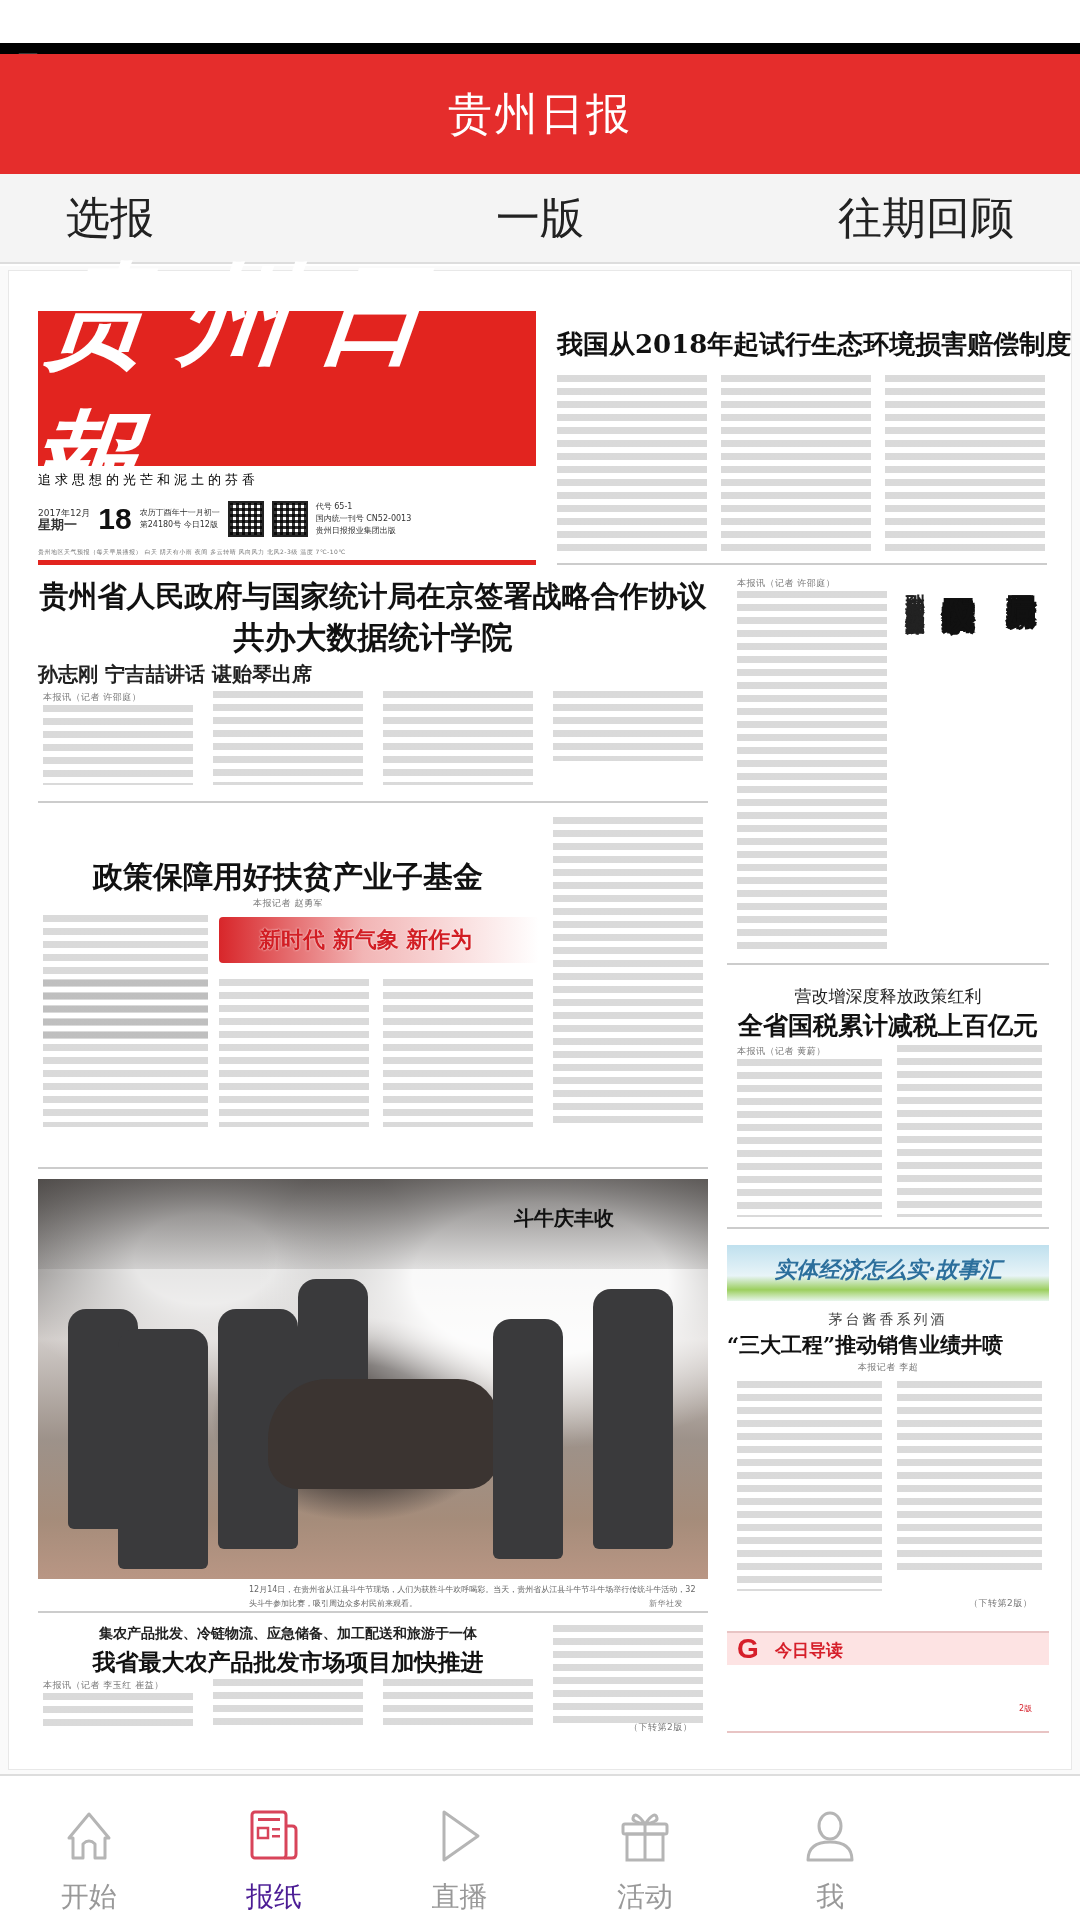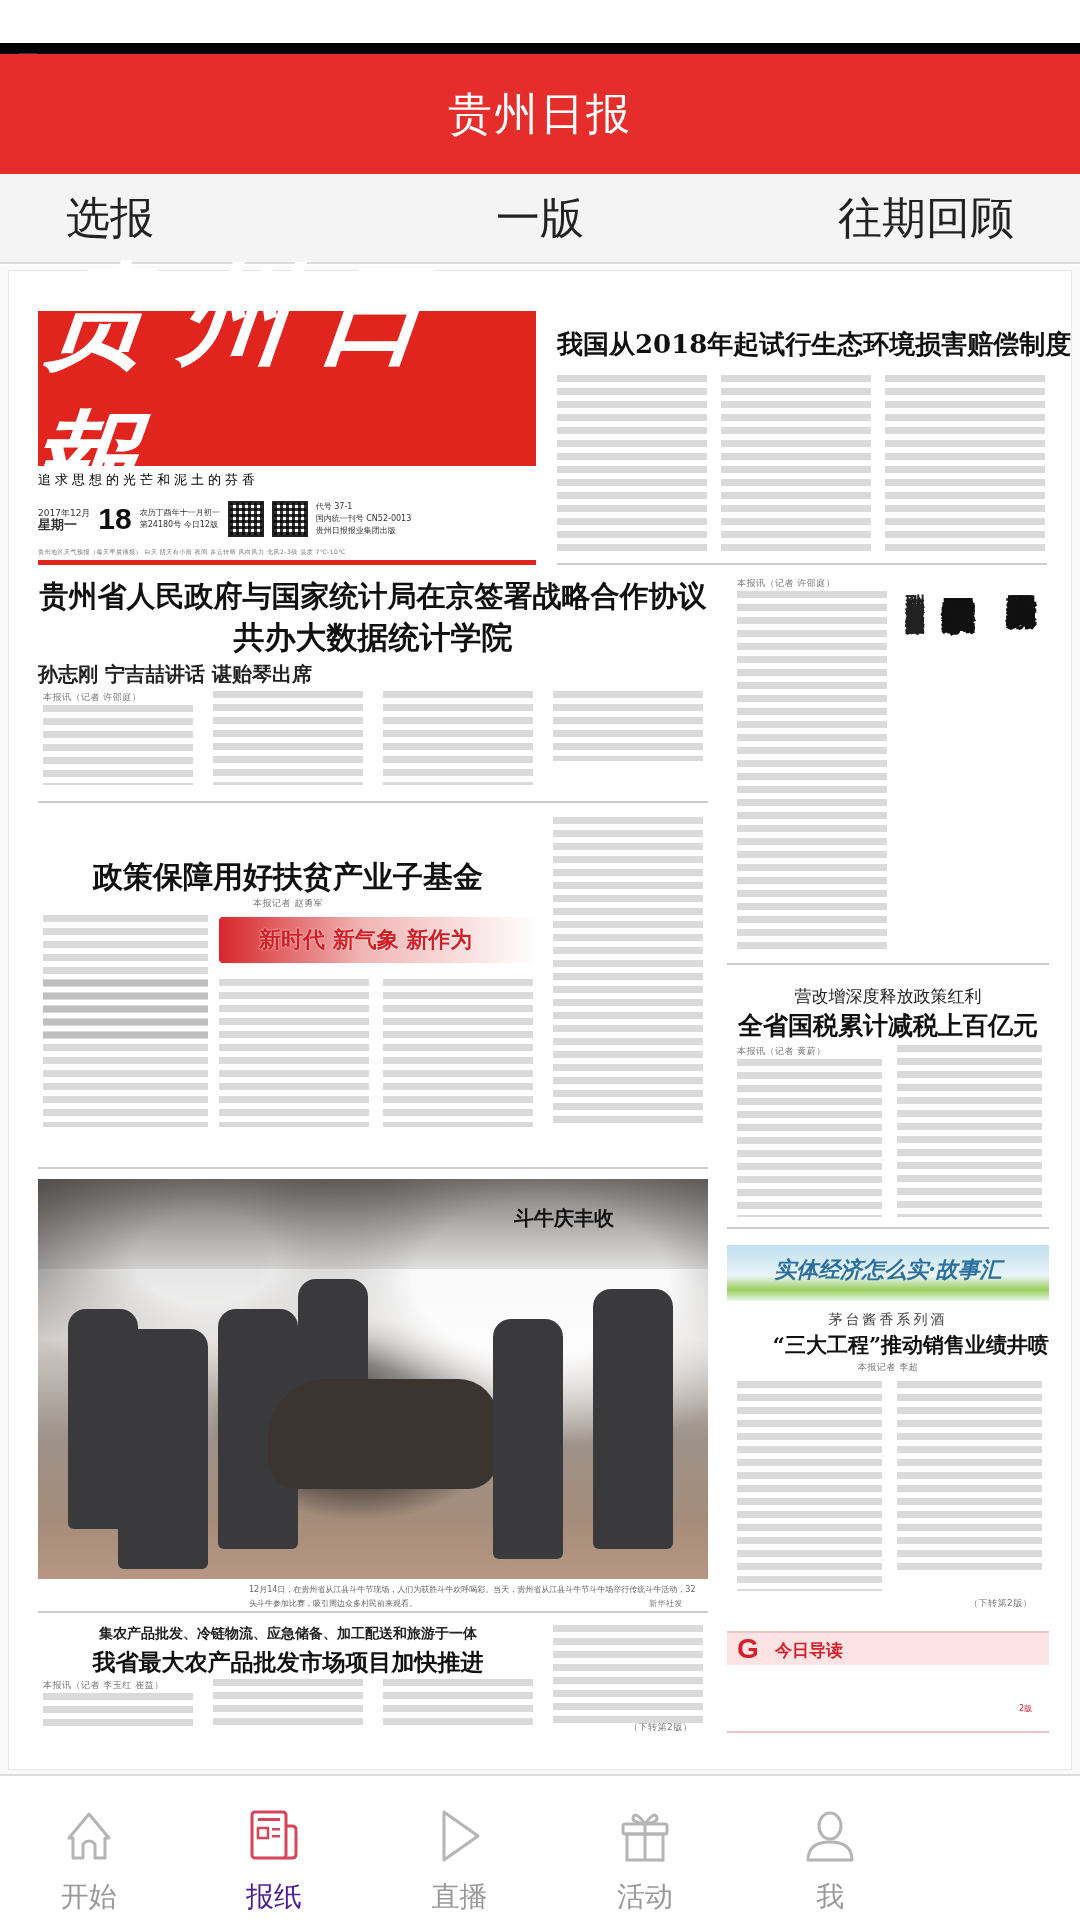--- a/index.html
+++ b/index.html
@@ -132,21 +132,21 @@
         <div style="font-size:13px;font-weight:bold;">星期一</div>
       </div>
       <div class="date-day">18</div>
       <div class="pubinfo">
         <div>农历丁酉年十一月初一</div>
         <div>第24180号  今日12版</div>
       </div>
       <div class="qr"></div>
       <div class="qr"></div>
       <div class="pubinfo">
-        <div>代号 37-1</div>
+        <div>代号 65-1</div>
         <div>国内统一刊号  CN52-0013</div>
         <div>贵州日报报业集团出版</div>
       </div>
     </div>
     <div class="abs gray-text" style="left:29px;top:276px;width:498px;font-size:6px;line-height:10px;white-space:nowrap;">贵州地区天气预报（每天早晨播报）  白天  阴天有小雨  夜间  多云转晴  风向风力  北风2-3级  温度  7℃-10℃</div>
     <div class="abs masthead-rule"></div>
 
     <div class="abs headline" style="left:548px;top:56px;width:500px;font-size:26px;white-space:nowrap;">我国从2018年起试行生态环境损害赔偿制度</div>
     <div class="abs col-text" style="left:548px;top:104px;width:150px;height:180px;opacity:0.5;"></div>
     <div class="abs col-text" style="left:712px;top:104px;width:150px;height:180px;opacity:0.5;"></div>
@@ -200,21 +200,21 @@
       <div style="position:absolute;left:0;top:0;width:100%;height:90px;background:linear-gradient(180deg,#4a4644,rgba(74,70,68,0.2));opacity:0.7;"></div>
       <div class="photo-title">斗牛庆丰收</div>
     </div>
     <div class="abs photo-caption">12月14日，在贵州省从江县斗牛节现场，人们为获胜斗牛欢呼喝彩。当天，贵州省从江县斗牛节斗牛场举行传统斗牛活动，32头斗牛参加比赛，吸引周边众多村民前来观看。</div>
     <div class="abs gray-text" style="left:640px;top:1326px;font-size:8px;">新华社发</div>
 
     <div class="abs" style="left:718px;top:974px;width:322px;height:56px;background:linear-gradient(180deg,#bfe0ee 0%,#e8f4f8 55%,#9ccf5e 80%,#e9f6ee 100%);">
       <div style="position:absolute;left:0;right:0;top:10px;text-align:center;font-size:22px;color:#2c6f9c;font-weight:bold;font-family:'DejaVu Serif',serif;font-style:italic;white-space:nowrap;">实体经济怎么实·故事汇</div>
     </div>
     <div class="abs" style="left:718px;top:1040px;width:322px;font-size:14px;text-align:center;color:#444;font-family:'DejaVu Serif',serif;letter-spacing:3px;">茅台酱香系列酒</div>
-    <div class="abs headline" style="left:718px;top:1060px;width:322px;font-size:21px;text-align:right;white-space:nowrap;">“三大工程”推动销售业绩井喷</div>
+    <div class="abs headline" style="left:718px;top:1060px;width:322px;font-size:21px;text-align:left;white-space:nowrap;">“三大工程”推动销售业绩井喷</div>
     <div class="abs gray-text" style="left:718px;top:1090px;width:322px;text-align:center;">本报记者 李超</div>
     <div class="abs col-text" style="left:728px;top:1110px;width:145px;height:210px;opacity:0.5;"></div>
     <div class="abs col-text" style="left:888px;top:1110px;width:145px;height:190px;opacity:0.5;"></div>
     <div class="abs gray-text" style="left:960px;top:1326px;">（下转第2版）</div>
 
     <div class="abs" style="left:718px;top:1360px;width:322px;height:34px;background:#fde3e3;border-top:2px solid #e8c4c4;">
       <span style="position:absolute;left:10px;top:0px;font-size:28px;font-weight:bold;color:#d61f2a;font-family:'Liberation Sans',sans-serif;">G</span>
       <span style="position:absolute;left:48px;top:6px;font-size:17px;font-weight:bold;color:#d61f2a;">今日导读</span>
     </div>
     <div class="abs" style="left:1010px;top:1432px;font-size:8px;color:#d61f2a;">2版</div>

